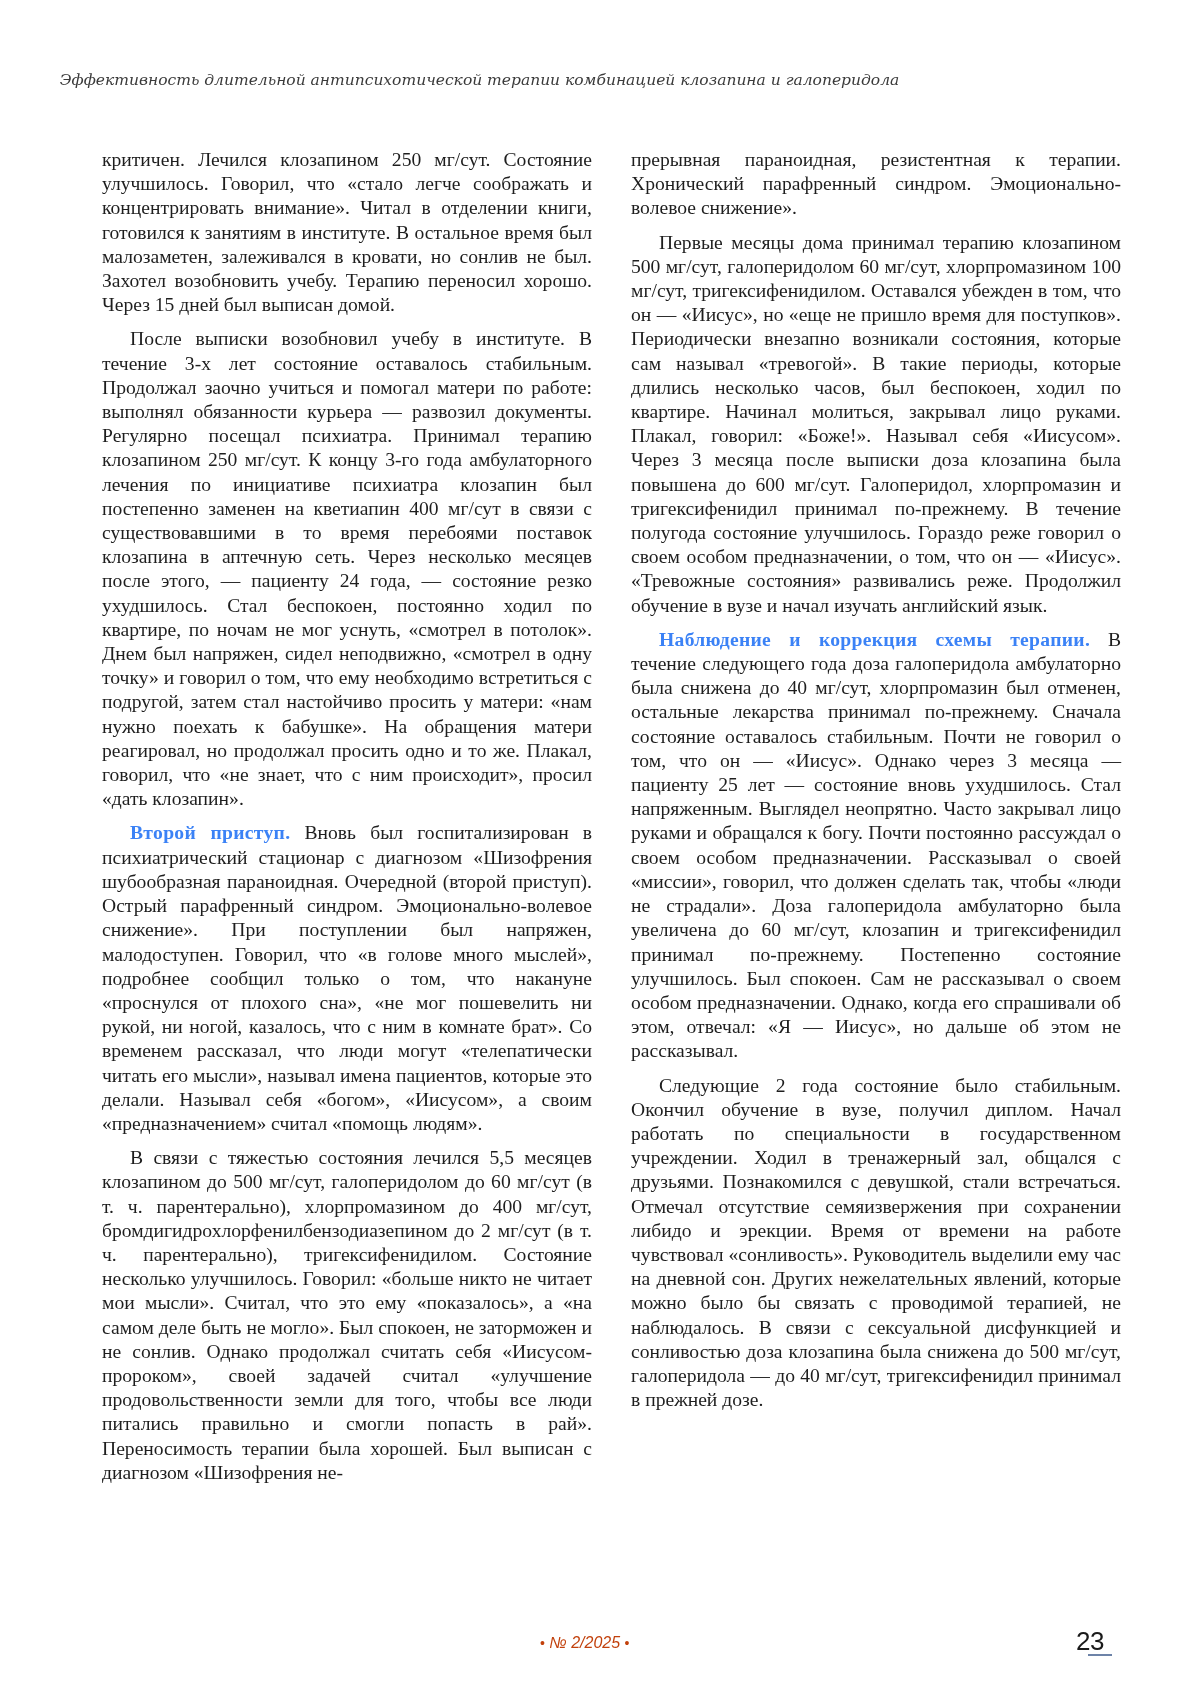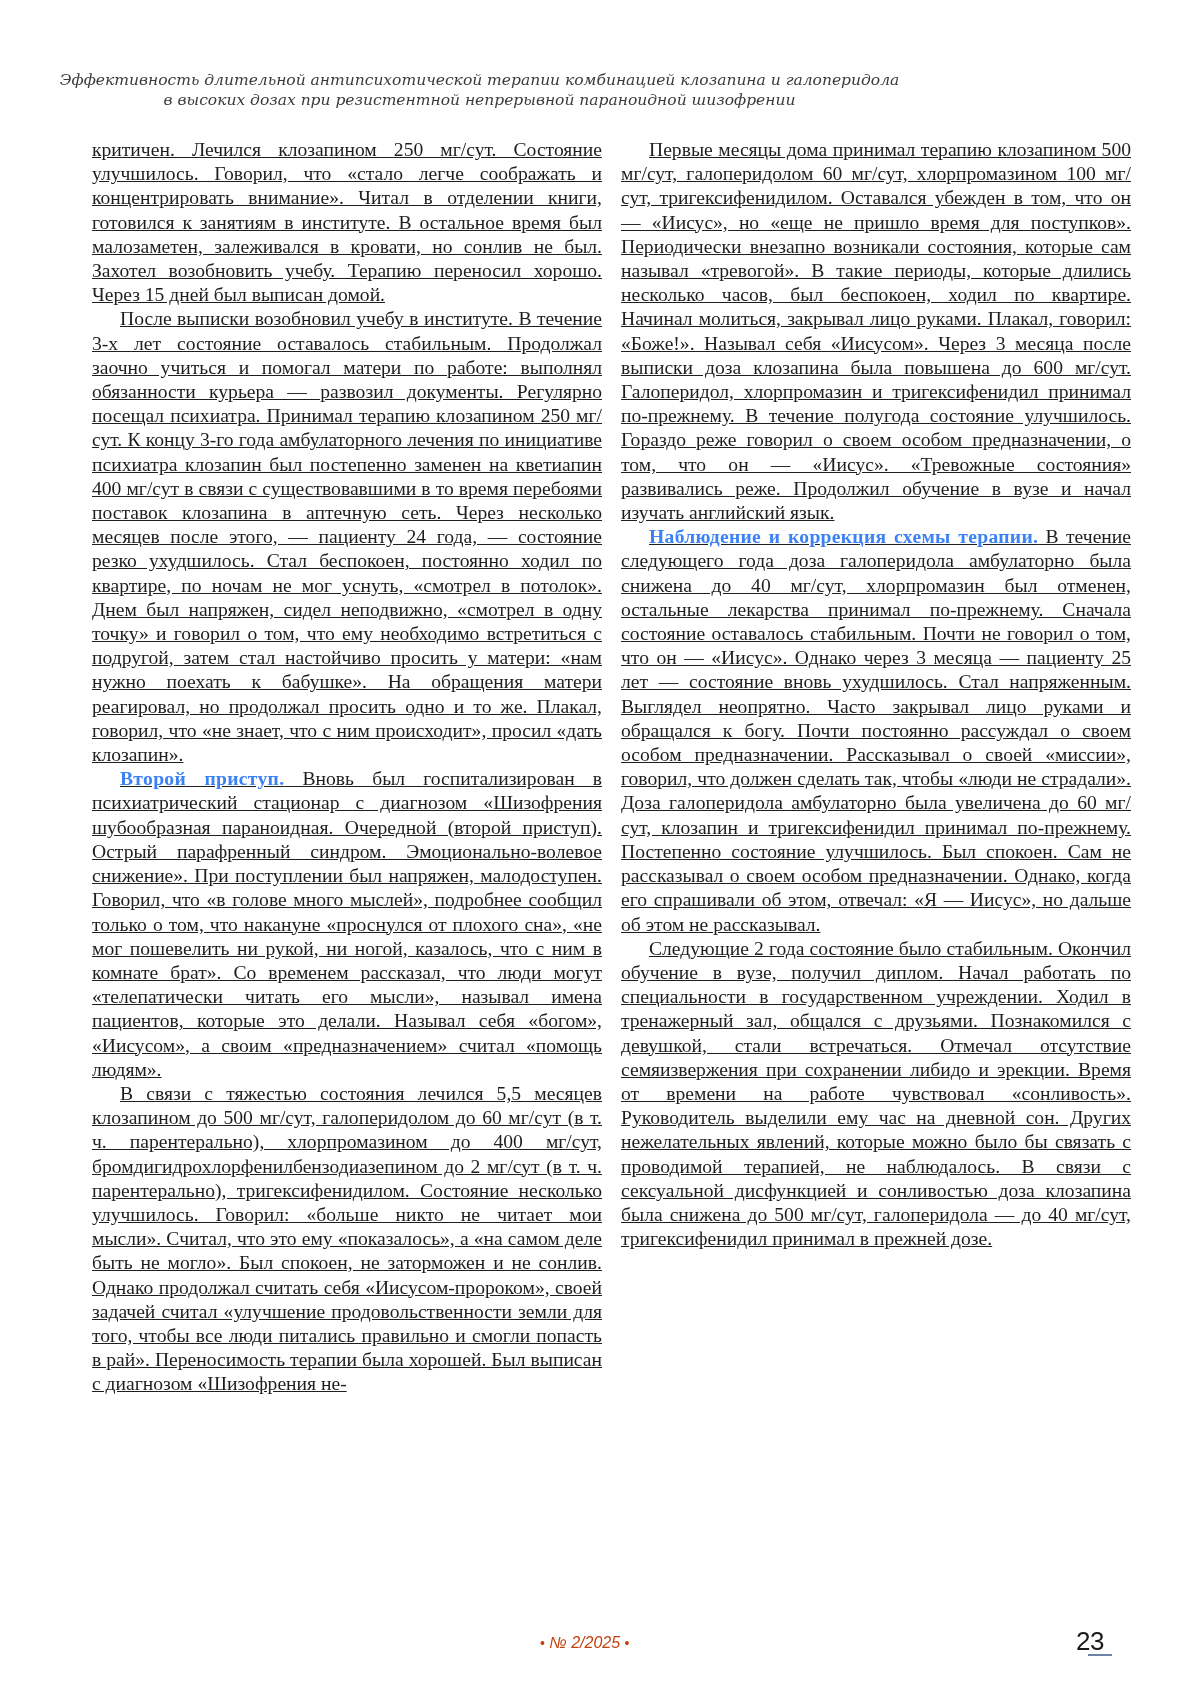--- a/index.html
+++ b/index.html
@@ -11,21 +11,21 @@
     font-size: 15.5px; line-height: 20px; color: #3a3a3a;
   }
   .column {
     position: absolute; top: 138px; width: 510px;
     font-family: "Liberation Serif", serif;
     font-size: 19.6px; line-height: 24.2px; color: #1e1e1e;
     text-align: justify; hyphens: manual;
   }
   .col-left { left: 92px; }
   .col-right { left: 621px; top: 138px; }
-  .column p { margin: 0; text-indent: 28px; text-decoration: underline; }
+  .column p { margin: 10px; text-indent: 28px; }
   .column p.noindent { text-indent: 0; }
   .heading {
     font-weight: bold; color: #3b82f6; letter-spacing: 0.3px;
   }
   .footer-issue {
     position: absolute; top: 1634px; left: 540px;
     font-family: "Liberation Sans", sans-serif; font-style: italic;
     font-size: 16px; color: #c2410c;
   }
   .footer-issue .dot { font-style: normal; font-size: 14px; }
@@ -37,31 +37,31 @@
   .page-number-rule {
     position: absolute; top: 1654px; left: 1088px; width: 24px; height: 2px;
     background: #6d83a8;
   }
 </style>
 </head>
 <body>
 
 <div class="running-head">
   <div>Эффективность длительной антипсихотической терапии комбинацией клозапина и галоперидола</div>
-  <div>в высоких дозах при резистентной непрерывной параноидной шизофрении</div>
 </div>
 
 <div class="column col-left">
   <p class="noindent">критичен. Лечился клозапином 250 мг/сут. Состояние улучшилось. Говорил, что «стало легче соображать и концентрировать внимание». Читал в отделении книги, готовился к занятиям в институте. В остальное время был малозаметен, залеживался в кровати, но сонлив не был. Захотел возобновить учебу. Терапию переносил хорошо. Через 15 дней был выписан домой.</p>
   <p>После выписки возобновил учебу в институте. В течение 3-х лет состояние оставалось стабильным. Продолжал заочно учиться и помогал матери по работе: выполнял обязанности курьера — развозил документы. Регулярно посещал психиатра. Принимал терапию клозапином 250 мг/сут. К концу 3-го года амбулаторного лечения по инициативе психиатра клозапин был постепенно заменен на кветиапин 400 мг/сут в связи с существовавшими в то время перебоями поставок клозапина в аптечную сеть. Через несколько месяцев после этого, — пациенту 24 года, — состояние резко ухудшилось. Стал беспокоен, постоянно ходил по квартире, по ночам не мог уснуть, «смотрел в потолок». Днем был напряжен, сидел неподвижно, «смотрел в одну точку» и говорил о том, что ему необходимо встретиться с подругой, затем стал настойчиво просить у матери: «нам нужно поехать к бабушке». На обращения матери реагировал, но продолжал просить одно и то же. Плакал, говорил, что «не знает, что с ним происходит», просил «дать клозапин».</p>
   <p><span class="heading">Второй приступ.</span><span> Вновь был госпитализирован в психиатрический стационар с диагнозом «Шизофрения шубообразная параноидная. Очередной (второй приступ). Острый парафренный синдром. Эмоционально-волевое снижение». При поступлении был напряжен, малодоступен. Говорил, что «в голове много мыслей», подробнее сообщил только о том, что накануне «проснулся от плохого сна», «не мог пошевелить ни рукой, ни ногой, казалось, что с ним в комнате брат». Со временем рассказал, что люди могут «телепатически читать его мысли», называл имена пациентов, которые это делали. Называл себя «богом», «Иисусом», а своим «предназначением» считал «помощь людям».</span></p>
   <p>В связи с тяжестью состояния лечился 5,5 месяцев клозапином до 500 мг/сут, галоперидолом до 60 мг/сут (в т. ч. парентерально), хлорпромазином до 400 мг/сут, бромдигидрохлорфенилбензодиазепином до 2 мг/сут (в т. ч. парентерально), тригексифенидилом. Состояние несколько улучшилось. Говорил: «больше никто не читает мои мысли». Считал, что это ему «показалось», а «на самом деле быть не могло». Был спокоен, не заторможен и не сонлив. Однако продолжал считать себя «Иисусом-пророком», своей задачей считал «улучшение продовольственности земли для того, чтобы все люди питались правильно и смогли попасть в рай». Переносимость терапии была хорошей. Был выписан с диагнозом «Шизофрения не-</p>
 </div>
 
 <div class="column col-right">
+  <p class="noindent">прерывная параноидная, резистентная к терапии. Хронический парафренный синдром. Эмоционально-волевое снижение».</p>
   <p>Первые месяцы дома принимал терапию клозапином 500 мг/сут, галоперидолом 60 мг/сут, хлорпромазином 100 мг/сут, тригексифенидилом. Оставался убежден в том, что он — «Иисус», но «еще не пришло время для поступков». Периодически внезапно возникали состояния, которые сам называл «тревогой». В такие периоды, которые длились несколько часов, был беспокоен, ходил по квартире. Начинал молиться, закрывал лицо руками. Плакал, говорил: «Боже!». Называл себя «Иисусом». Через 3 месяца после выписки доза клозапина была повышена до 600 мг/сут. Галоперидол, хлорпромазин и тригексифенидил принимал по-прежнему. В течение полугода состояние улучшилось. Гораздо реже говорил о своем особом предназначении, о том, что он — «Иисус». «Тревожные состояния» развивались реже. Продолжил обучение в вузе и начал изучать английский язык.</p>
   <p><span class="heading">Наблюдение и коррекция схемы терапии.</span><span> В течение следующего года доза галоперидола амбулаторно была снижена до 40 мг/сут, хлорпромазин был отменен, остальные лекарства принимал по-прежнему. Сначала состояние оставалось стабильным. Почти не говорил о том, что он — «Иисус». Однако через 3 месяца — пациенту 25 лет — состояние вновь ухудшилось. Стал напряженным. Выглядел неопрятно. Часто закрывал лицо руками и обращался к богу. Почти постоянно рассуждал о своем особом предназначении. Рассказывал о своей «миссии», говорил, что должен сделать так, чтобы «люди не страдали». Доза галоперидола амбулаторно была увеличена до 60 мг/сут, клозапин и тригексифенидил принимал по-прежнему. Постепенно состояние улучшилось. Был спокоен. Сам не рассказывал о своем особом предназначении. Однако, когда его спрашивали об этом, отвечал: «Я — Иисус», но дальше об этом не рассказывал.</span></p>
   <p>Следующие 2 года состояние было стабильным. Окончил обучение в вузе, получил диплом. Начал работать по специальности в государственном учреждении. Ходил в тренажерный зал, общался с друзьями. Познакомился с девушкой, стали встречаться. Отмечал отсутствие семяизвержения при сохранении либидо и эрекции. Время от времени на работе чувствовал «сонливость». Руководитель выделили ему час на дневной сон. Других нежелательных явлений, которые можно было бы связать с проводимой терапией, не наблюдалось. В связи с сексуальной дисфункцией и сонливостью доза клозапина была снижена до 500 мг/сут, галоперидола — до 40 мг/сут, тригексифенидил принимал в прежней дозе.</p>
 </div>
 
 <div class="footer-issue">
   <span class="dot">•</span>
   <span>№ 2/2025</span>
   <span class="dot">•</span>
 </div>

